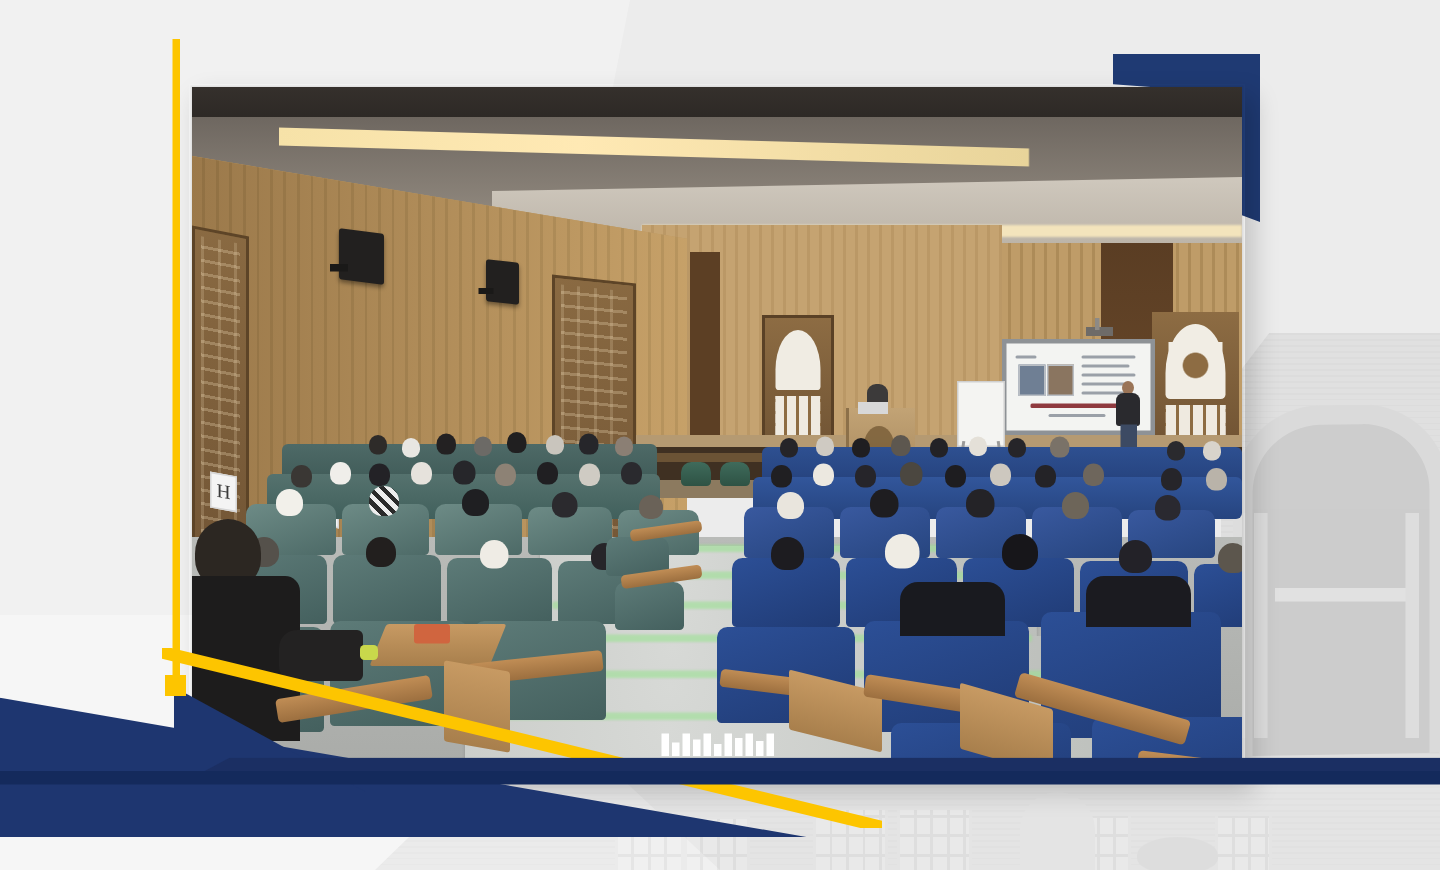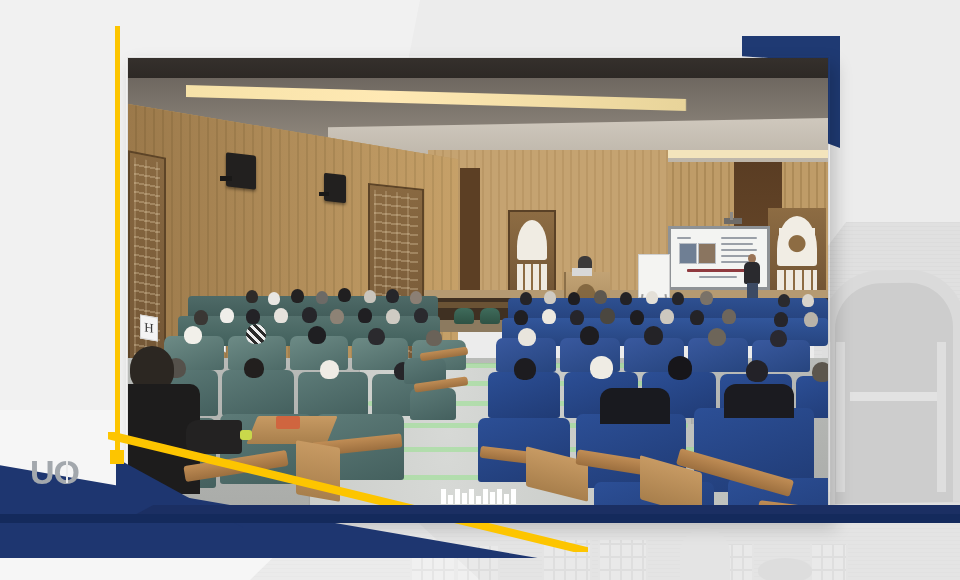--- a/index.html
+++ b/index.html
@@ -475,18 +475,15 @@
 
   <div class="navy-diag"></div>
   <div class="navy-bl-tri"></div>
   <div class="yel-v"></div>
   <div class="yel-diag"></div>
   <div class="yel-corner"></div>
   <div class="navy-band2"></div>
   <div class="navy-band"></div>
 
   <div class="uowa">
-    <div class="uowa-row">
-      <span>U</span><span class="uowa-o">O</span>
-    </div>
   </div>
 
 </div>
 
 </body></html>

